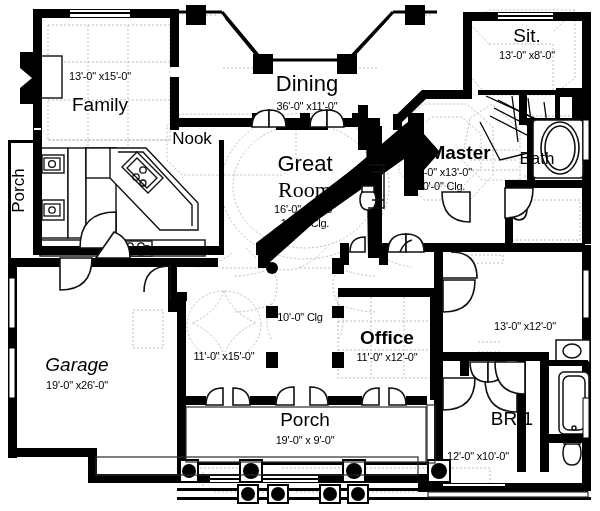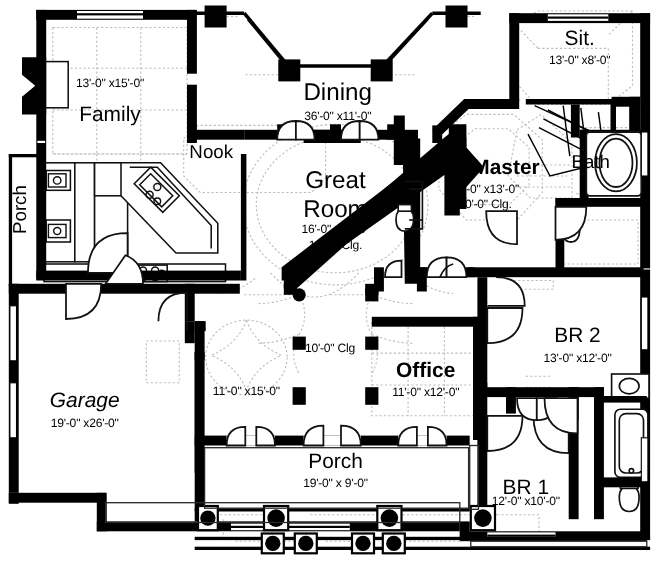--- a/index.html
+++ b/index.html
@@ -449,44 +449,43 @@
 
 <div class="lbl rname big" style="left:207px;top:73px;width:200px;">Dining</div>
 <div class="lbl rdim" style="left:207px;top:101px;width:200px;">36'-0" x11'-0"</div>
 
 <div class="lbl rname" style="left:467px;top:26px;width:120px;">Sit.</div>
 <div class="lbl rdim" style="left:467px;top:50px;width:120px;">13'-0" x8'-0"</div>
 
 <div class="lbl rname big" style="left:235px;top:153px;width:140px;">Great</div>
 
 <div class="lbl rname sm" style="left:142px;top:130px;width:100px;">Nook</div>
-<div class="lbl rname big" style="left:235px;top:179px;width:140px;">Room</div>
+<div class="lbl rname big" style="left:235px;top:179px;width:140px;font-family:Liberation Serif, serif;">Room</div>
 <div class="lbl rdim" style="left:235px;top:204px;width:140px;">16'-0" x15'-0"</div>
 <div class="lbl rclg" style="left:235px;top:218px;width:140px;">10'-0" Clg.</div>
 
 <div class="lbl rname" style="left:400px;top:143px;width:120px;font-weight:bold;">Master</div>
 <div class="lbl rdim" style="left:381px;top:167px;width:120px;">16'-0" x13'-0"</div>
 <div class="lbl rclg" style="left:381px;top:181px;width:120px;">10'-0" Clg.</div>
 
-<div class="lbl rname sm" style="left:492px;top:139px;width:90px;">Bath</div>
+<div class="lbl rname sm" style="left:492px;top:150px;width:90px;">Bath</div>
 
 <div class="lbl rname sm rot90" style="left:-27px;top:182px;width:90px;transform:rotate(-90deg);">Porch</div>
 
 <div class="lbl rname" style="left:17px;top:355px;width:120px;font-style:italic;">Garage</div>
 <div class="lbl rdim" style="left:17px;top:380px;width:120px;">19'-0" x26'-0"</div>
 
 <div class="lbl rdim" style="left:169px;top:351px;width:110px;">11'-0" x15'-0"</div>
 
 <div class="lbl rname" style="left:332px;top:328px;width:110px;font-weight:bold;">Office</div>
 <div class="lbl rdim" style="left:332px;top:352px;width:110px;">11'-0" x12'-0"</div>
 
-<div class="lbl rname" style="left:470px;top:296px;width:110px;">BR 2</div>
 <div class="lbl rdim" style="left:470px;top:321px;width:110px;">13'-0" x12'-0"</div>
 
-<div class="lbl rname" style="left:423px;top:434px;width:110px;">BR 1</div>
+<div class="lbl rname" style="left:423px;top:409px;width:110px;text-align:right;">BR 1</div>
 <div class="lbl rdim" style="left:423px;top:451px;width:110px;">12'-0" x10'-0"</div>
 
 <div class="lbl rname" style="left:240px;top:410px;width:130px;">Porch</div>
 <div class="lbl rdim" style="left:240px;top:435px;width:130px;">19'-0" x 9'-0"</div>
 
 <div class="lbl rclg" style="left:250px;top:312px;width:100px;">10'-0" Clg</div>
 
 </div>
 
 </body></html>

